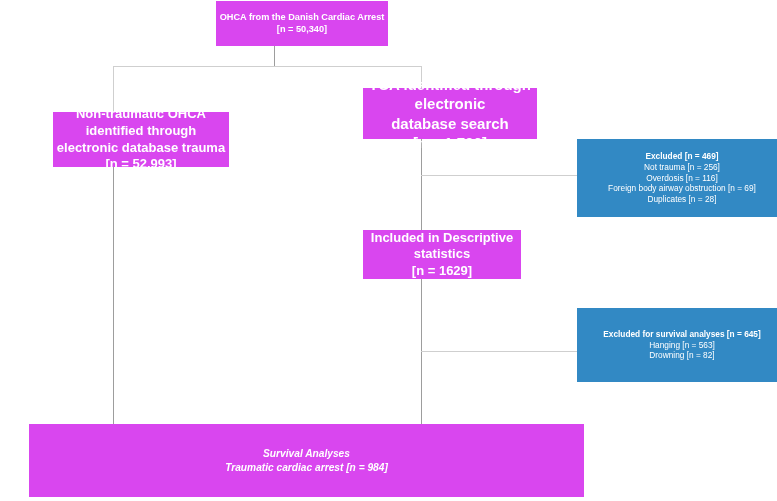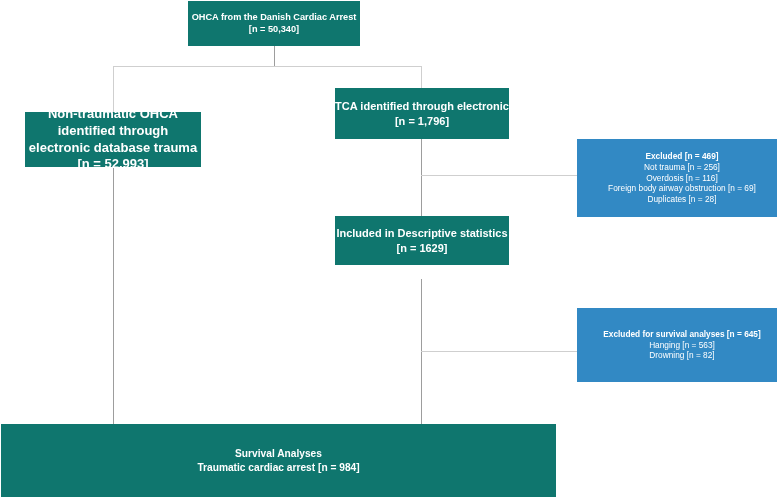--- a/index.html
+++ b/index.html
@@ -22,34 +22,34 @@
     display: flex;
     flex-direction: column;
     align-items: center;
     justify-content: center;
     text-align: center;
     color: #ffffff;
     line-height: 1.28;
     z-index: 3;
   }
   .box .ln { display: block; width: 100%; }
-  .box.dark  { background: #0f766e; }
+  .box.dark  { background: #d946ef; margin-left: 28px; }
   .box.light { background: #3289c4; }
 
   .bold  { font-weight: bold; }
   .plain { font-weight: normal; }
 
   
   #box-source   { left: 188px; top: 1px;   width: 172px; height: 45px;  font-size: 9.2px; }
   #box-nontrauma{ left: 25px;  top: 112px; width: 176px; height: 55px;  font-size: 13px; }
-  #box-tca      { left: 335px; top: 88px;  width: 174px; height: 51px;  font-size: 11px; align-items: center; }
-  #box-included { left: 335px; top: 216px; width: 174px; height: 49px;  font-size: 11px; }
+  #box-tca      { left: 335px; top: 88px;  width: 174px; height: 51px;  font-size: 15px; align-items: center; }
+  #box-included { left: 335px; top: 230px; width: 158px; height: 49px;  font-size: 13px; }
   #box-excl1    { left: 577px; top: 139px; width: 210px; height: 78px;  font-size: 8.3px; }
   #box-excl2    { left: 577px; top: 308px; width: 210px; height: 74px;  font-size: 8.3px; }
-  #box-survival { left: 1px;   top: 424px; width: 555px; height: 73px;  font-size: 10.2px; }
+  #box-survival { left: 1px;   top: 424px; width: 555px; height: 73px;  font-size: 10.2px; font-style: italic; }
 
   
   .conn {
     position: absolute;
     background: #9d9d9d;
     z-index: 1;
   }
   .conn.h { height: 1px; }
   .conn.v { width: 1px; }
   .conn.faint { background: #cfcfcf; }
@@ -83,20 +83,21 @@
   </div>
 
   <div class="box dark" id="box-nontrauma">
     <span class="ln bold">Non-traumatic OHCA identified through</span>
     <span class="ln bold">electronic database trauma</span>
     <span class="ln bold">[n =  52,993]</span>
   </div>
 
   <div class="box dark" id="box-tca">
     <span class="ln bold">TCA identified through electronic</span>
+    <span class="ln bold">database search</span>
     <span class="ln bold">[n = 1,796]</span>
   </div>
 
   <div class="box dark" id="box-included">
     <span class="ln bold">Included in Descriptive statistics</span>
     <span class="ln bold">[n = 1629]</span>
   </div>
 
   <div class="box light" id="box-excl1">
     <span class="ln bold">Excluded [n = 469]</span>

